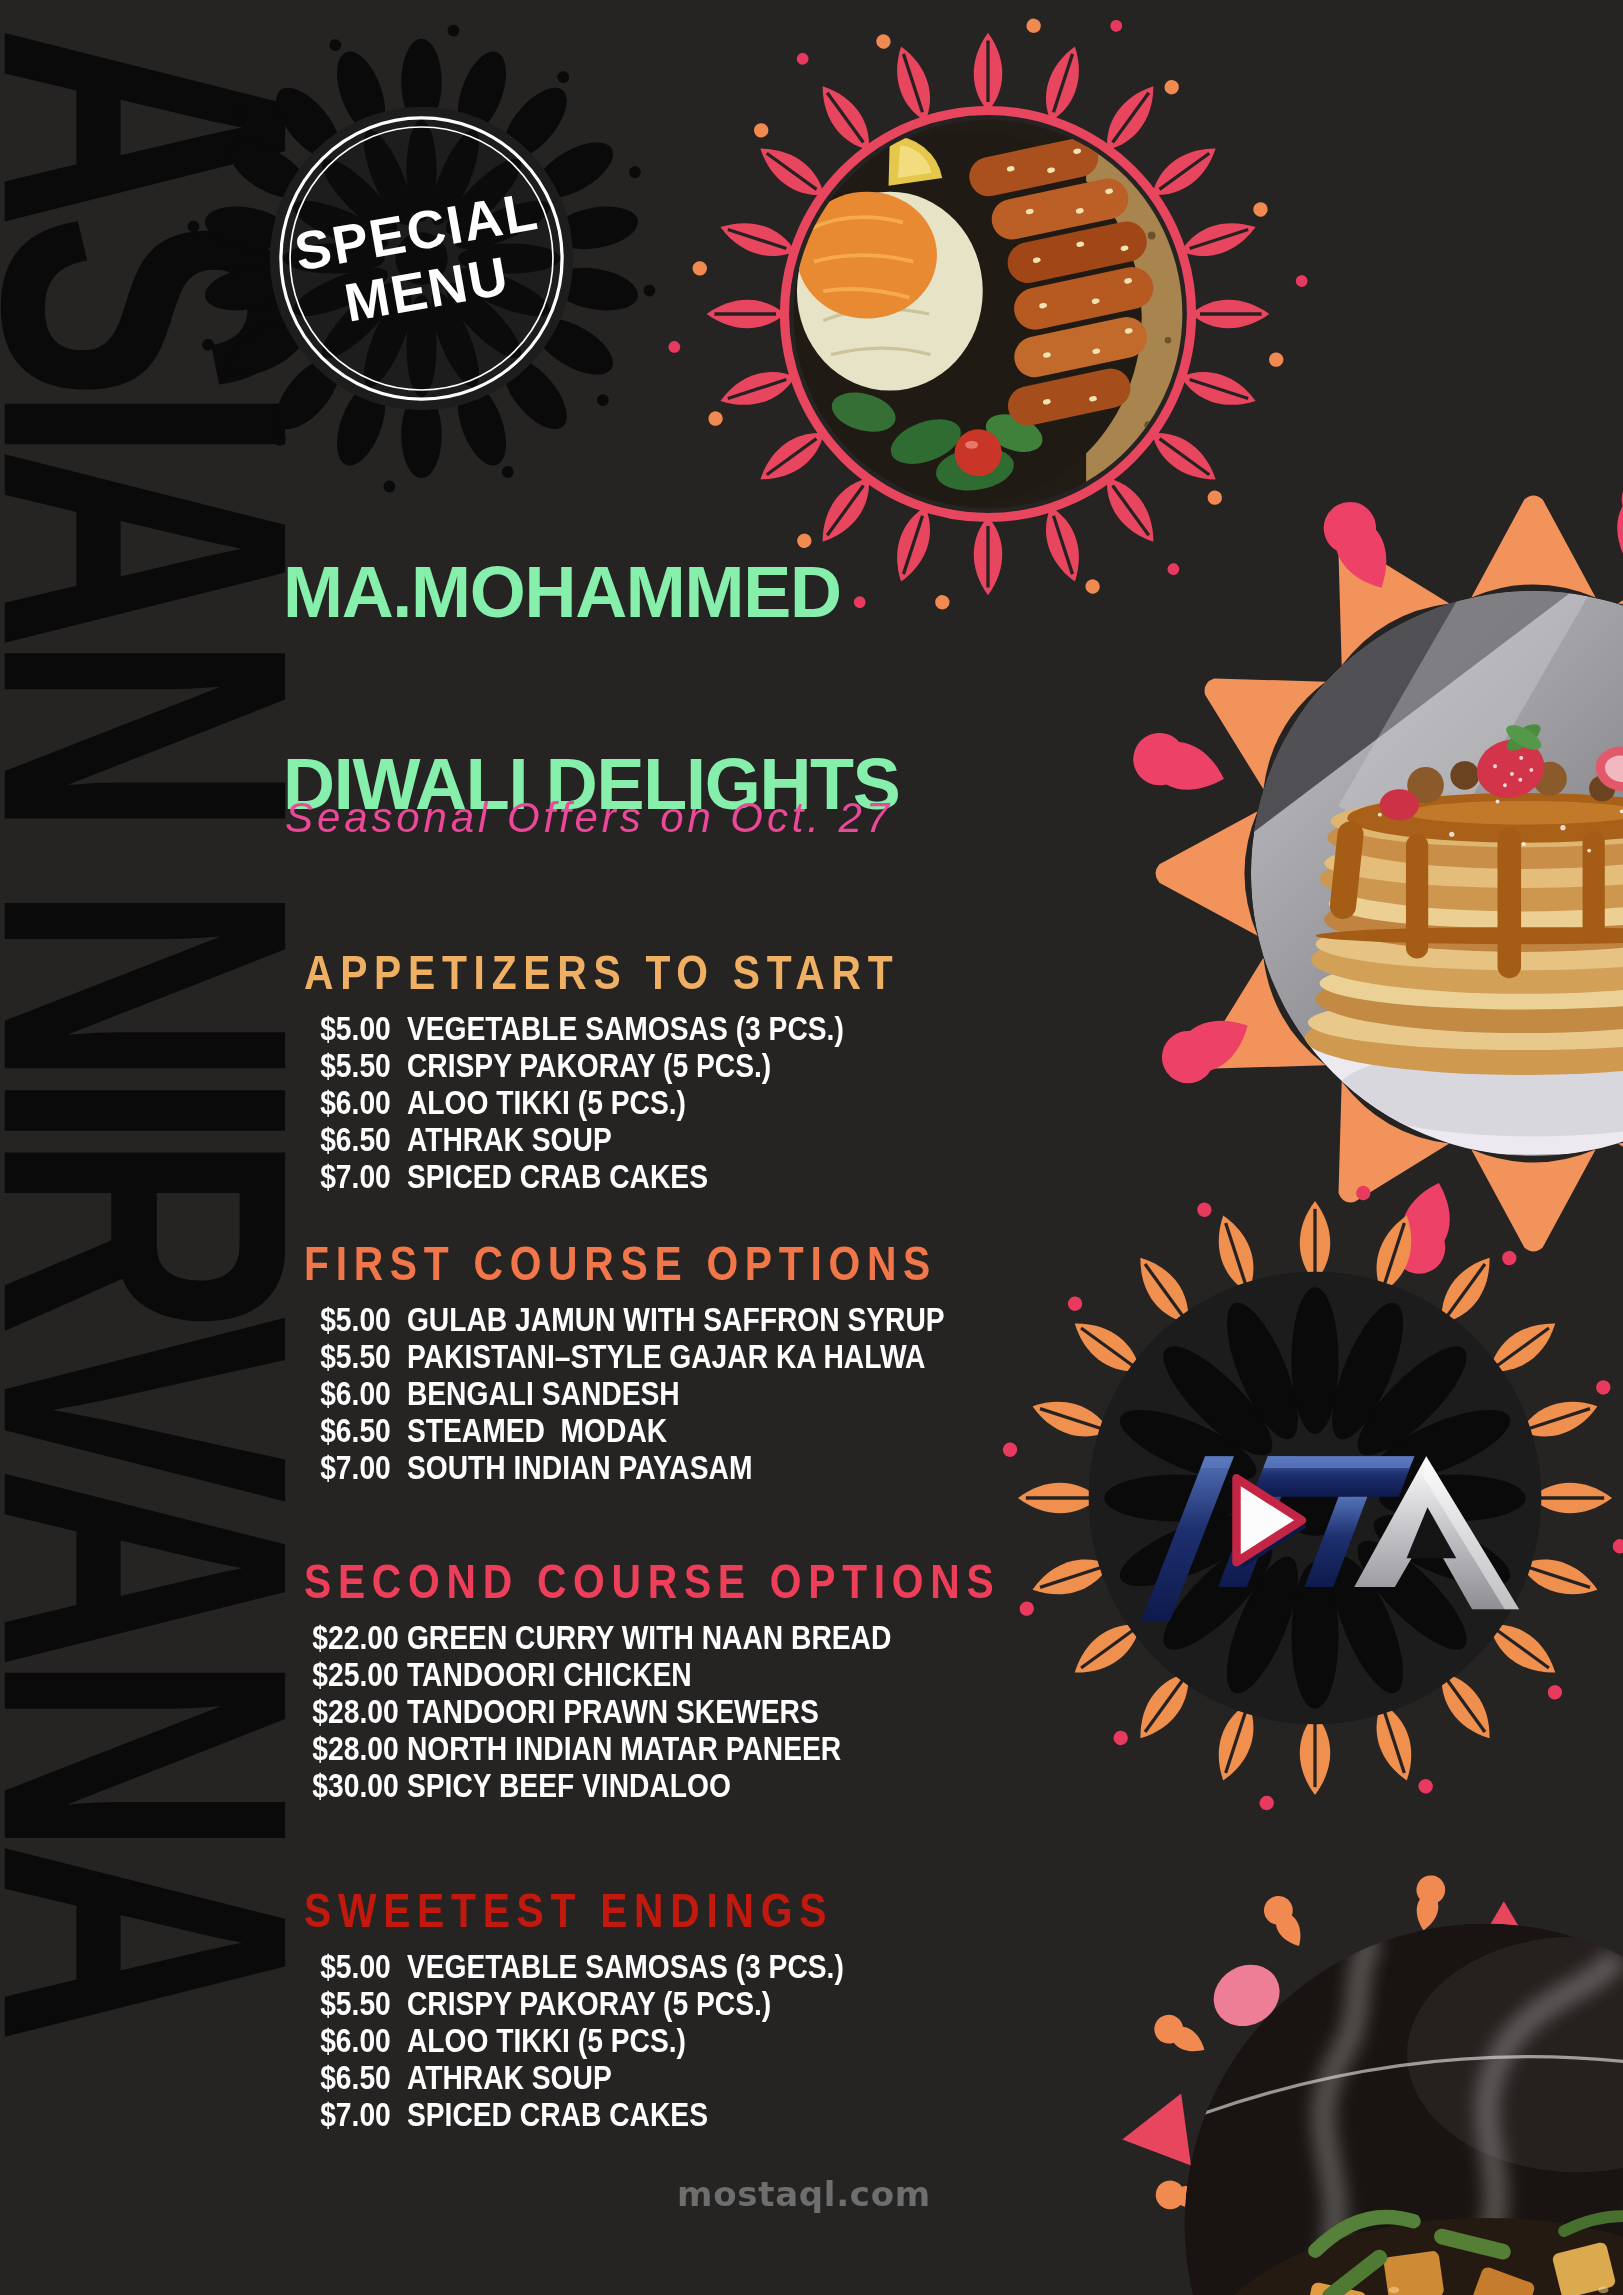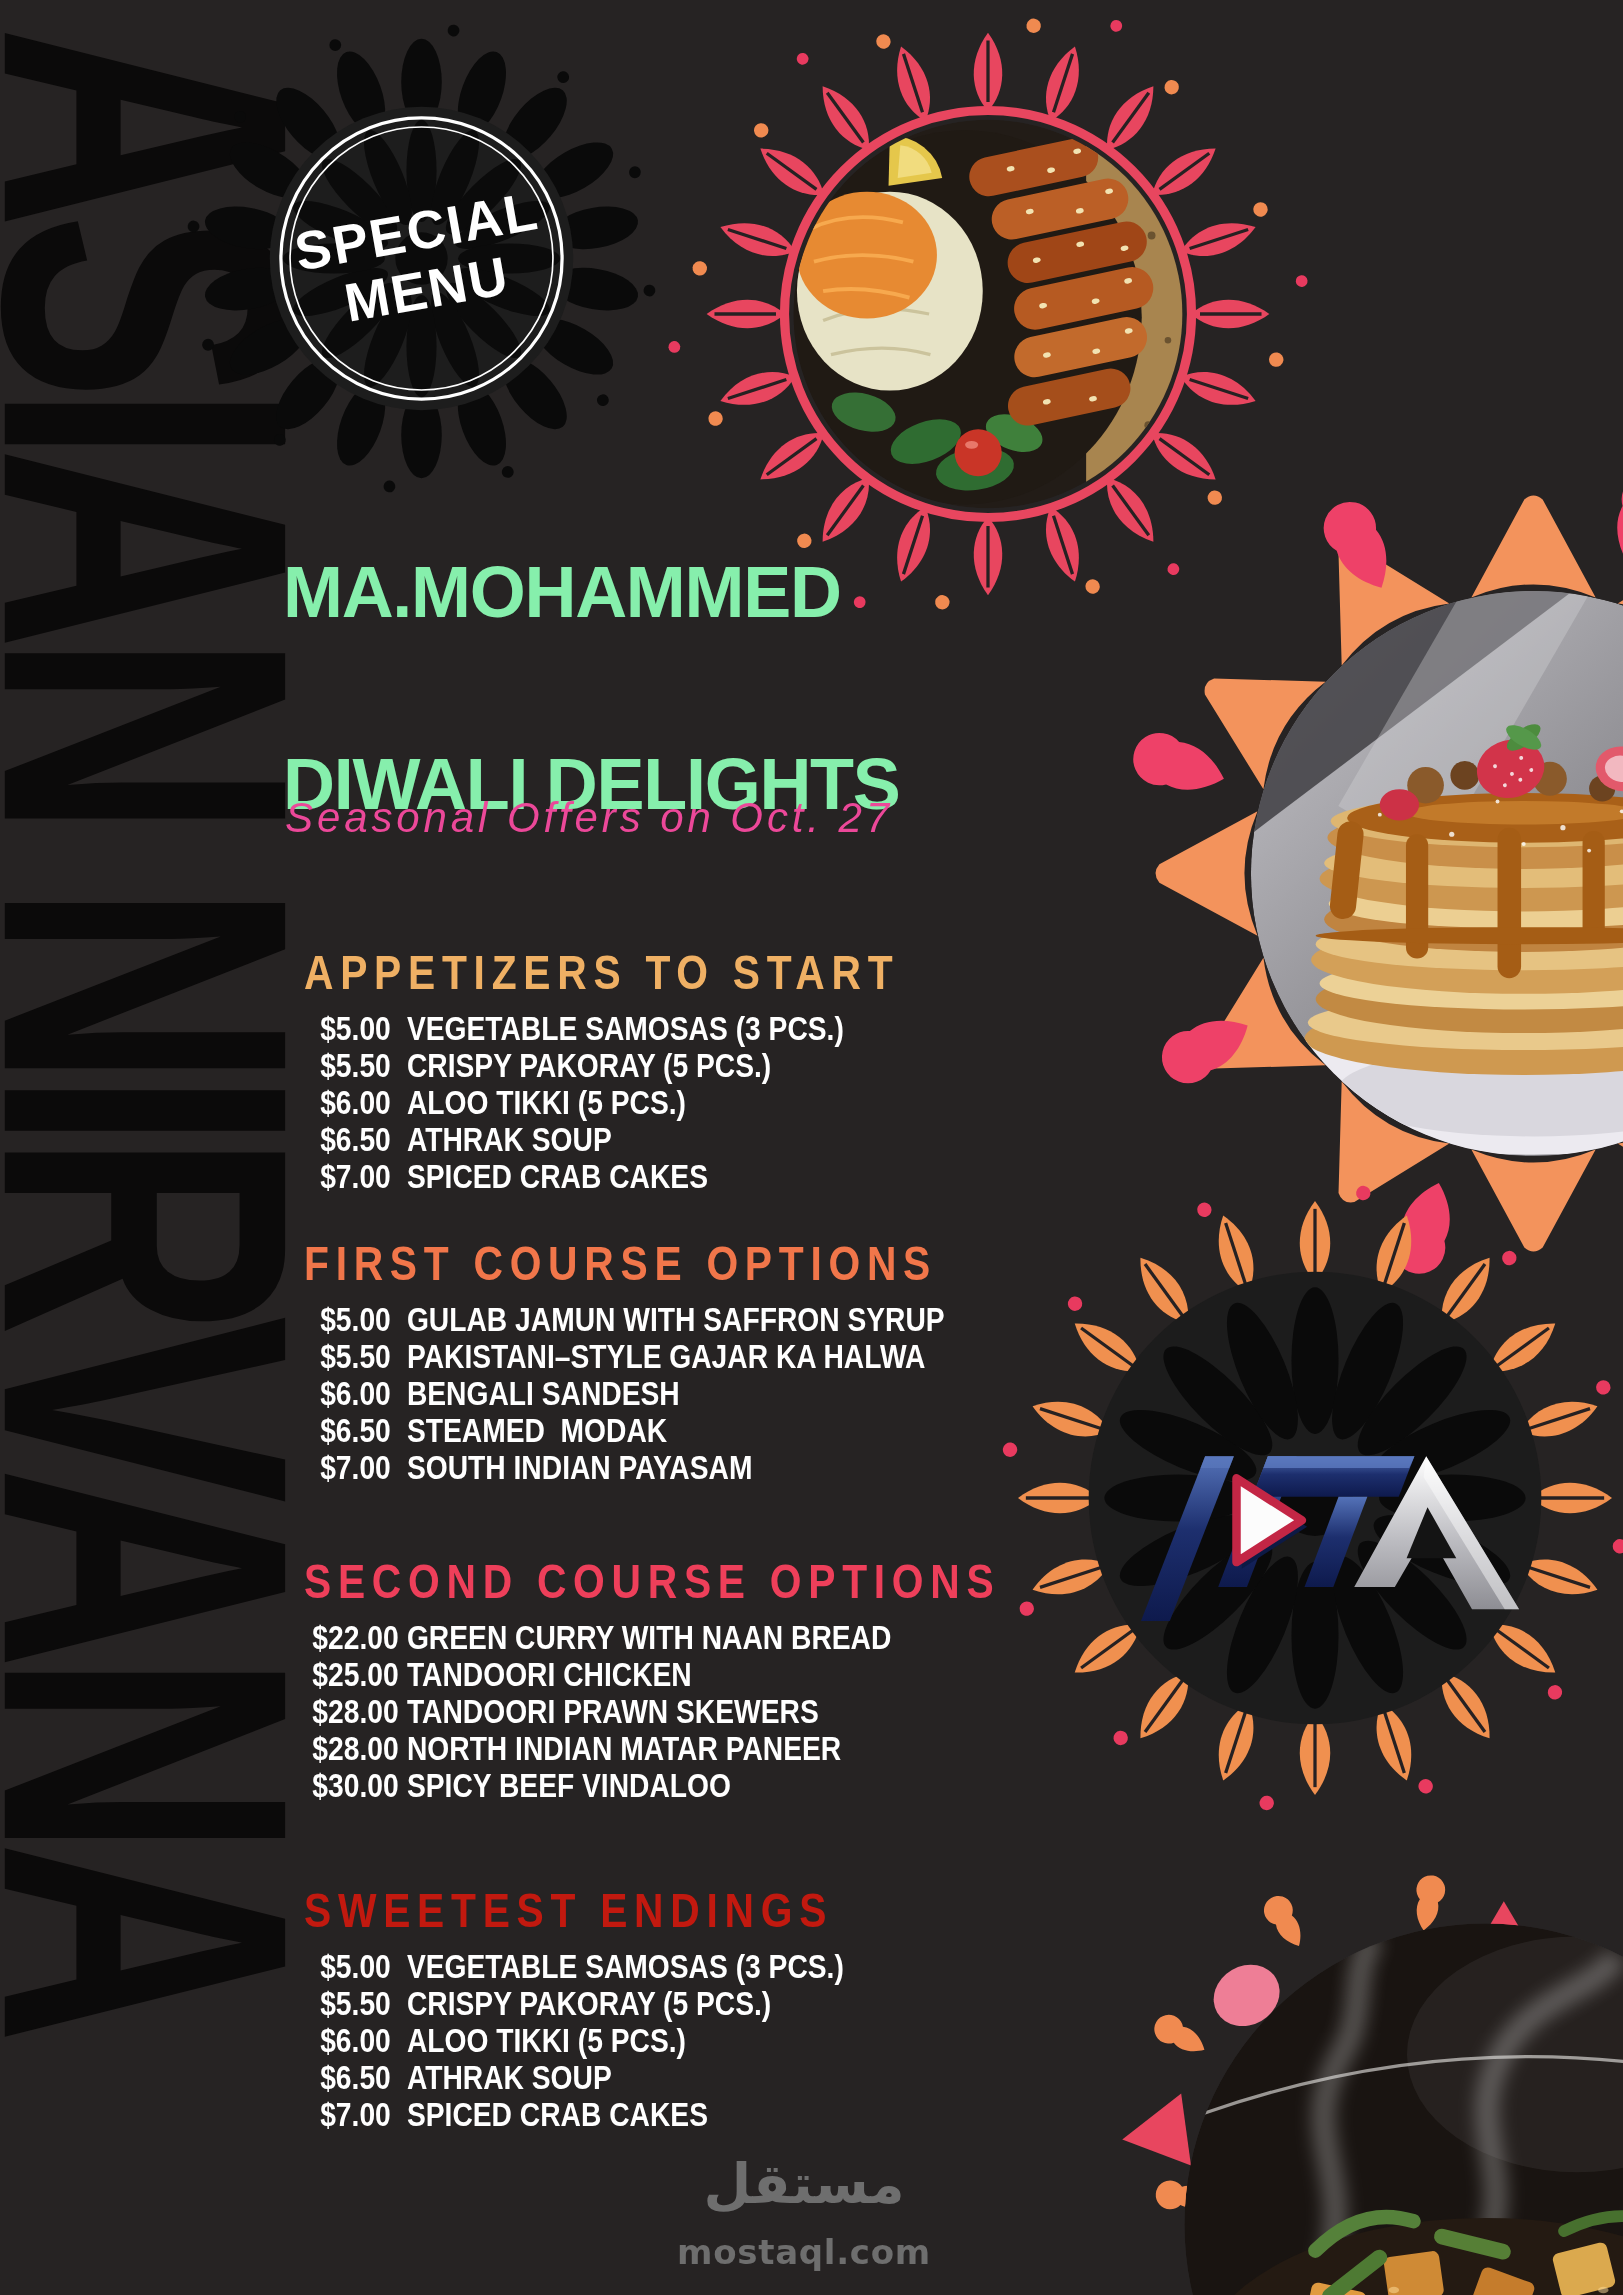--- a/index.html
+++ b/index.html
@@ -561,16 +561,15 @@
   <div class="menu-rows">
     <div class="menu-row"><span class="price">$5.00</span><span class="iname">VEGETABLE SAMOSAS (3 PCS.)</span></div>
     <div class="menu-row"><span class="price">$5.50</span><span class="iname">CRISPY PAKORAY (5 PCS.)</span></div>
     <div class="menu-row"><span class="price">$6.00</span><span class="iname">ALOO TIKKI (5 PCS.)</span></div>
     <div class="menu-row"><span class="price">$6.50</span><span class="iname">ATHRAK SOUP</span></div>
     <div class="menu-row"><span class="price">$7.00</span><span class="iname">SPICED CRAB CAKES</span></div>
   </div>
 </div>
 
 <div class="watermark">
-  <div class="wm-ar">مستقل</div>
   <div class="wm-domain">mostaql.com</div>
 </div>
 
 
 </body></html>

